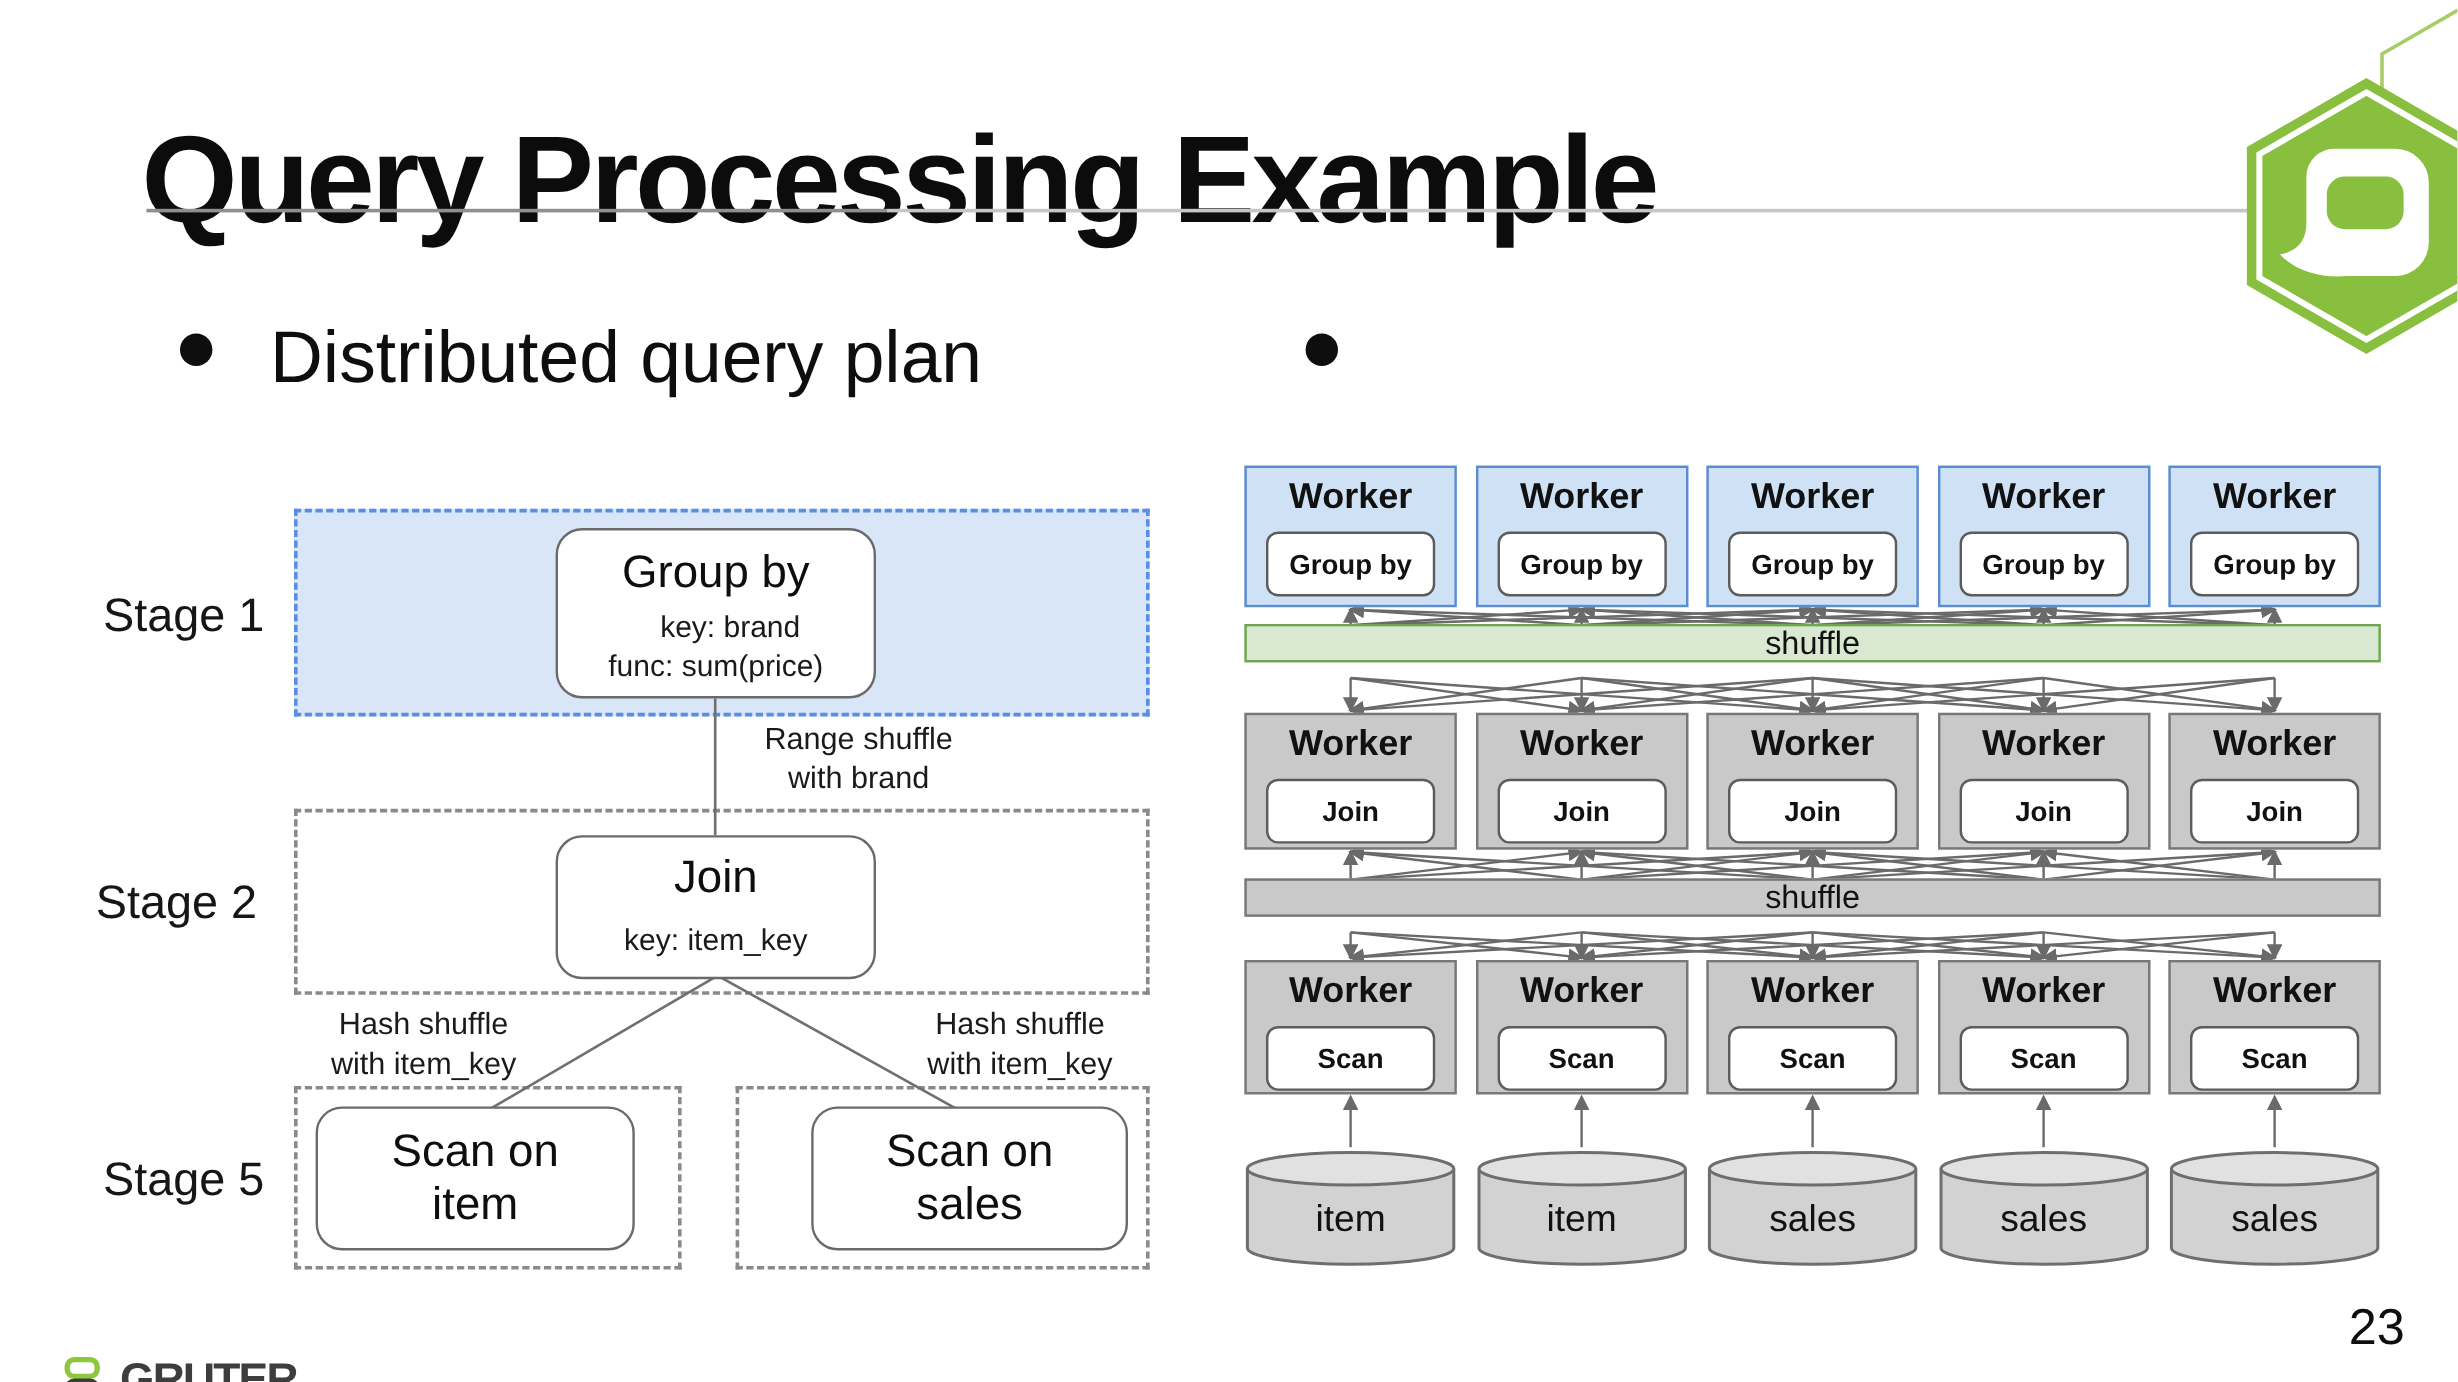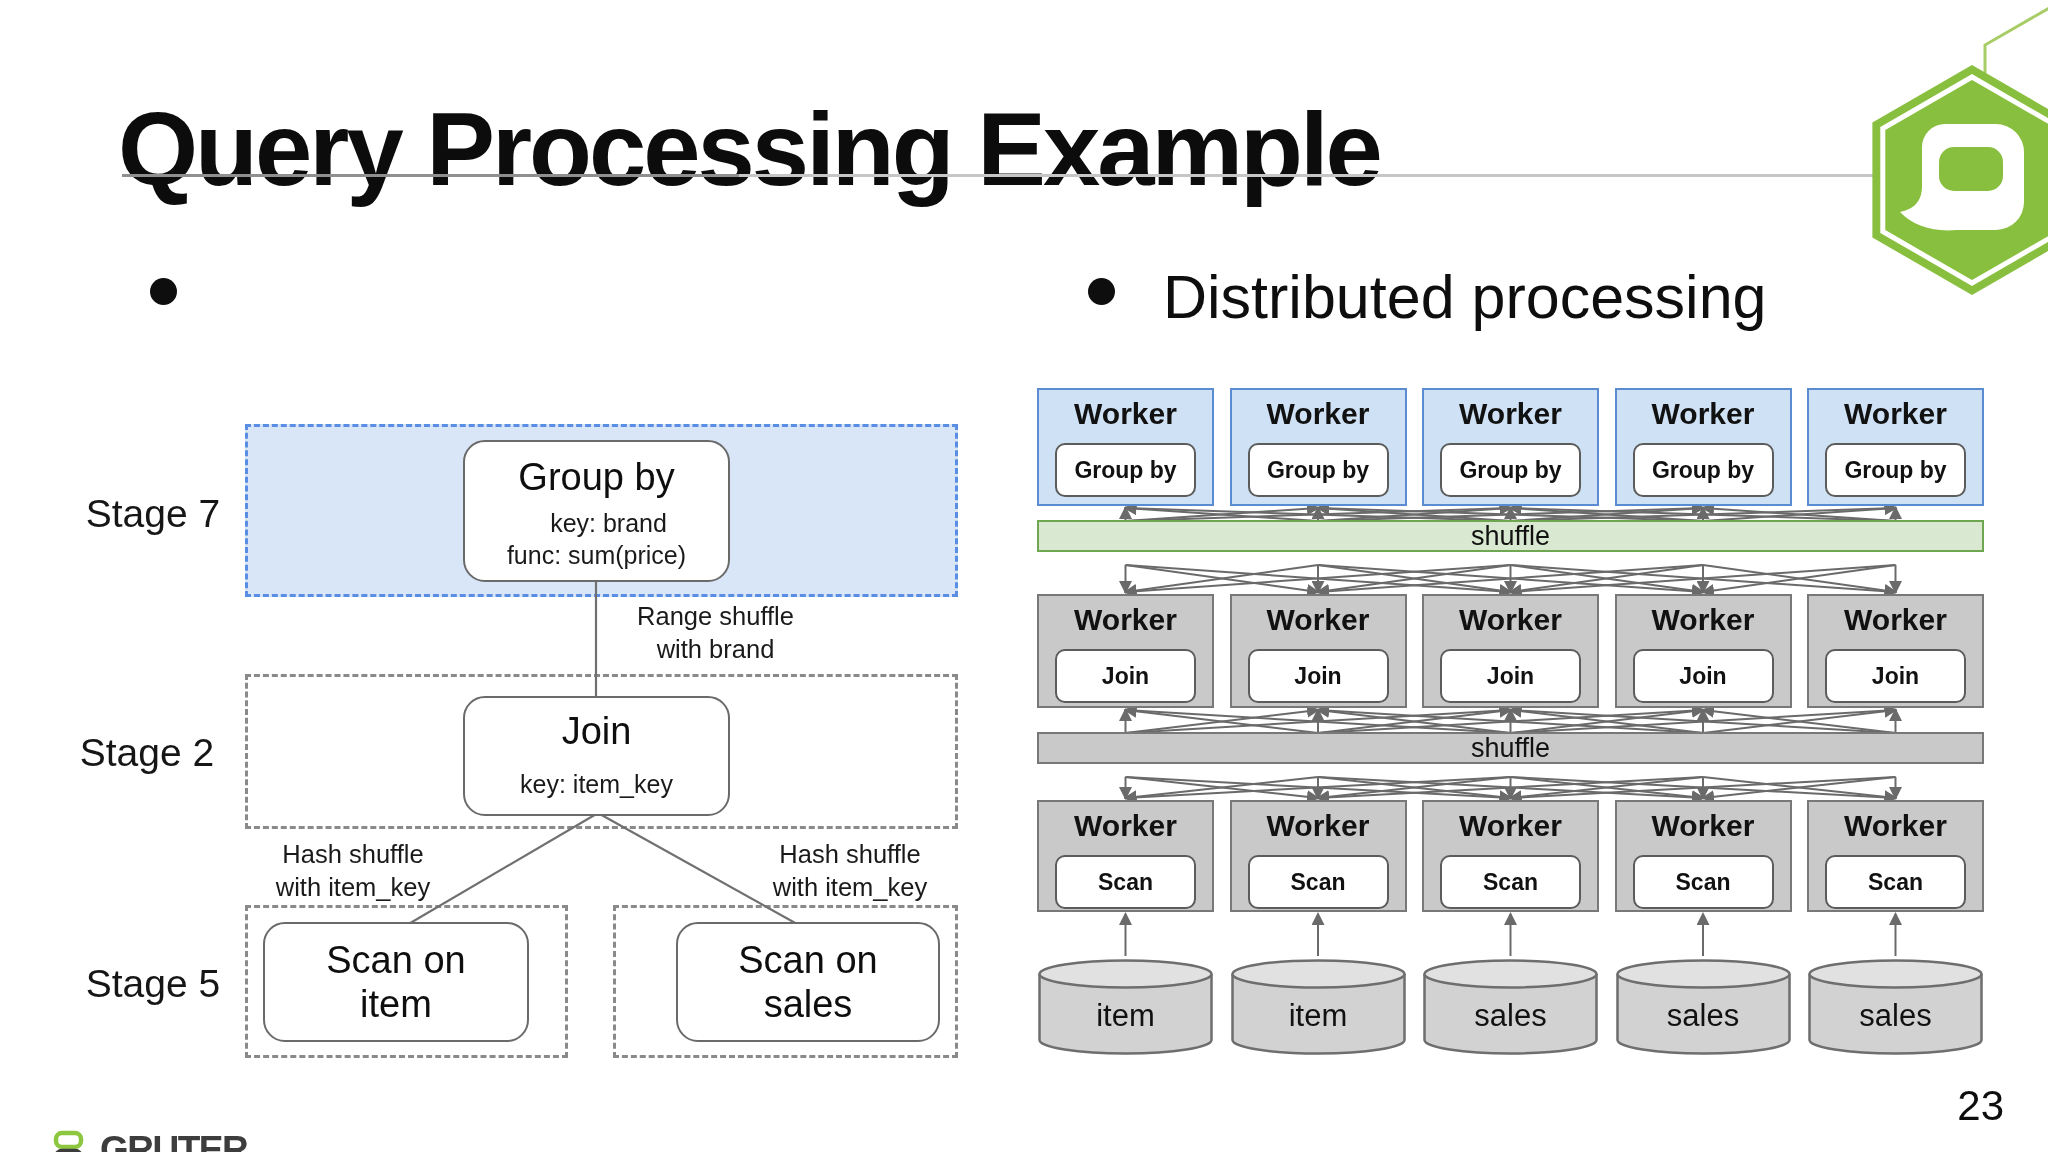--- a/index.html
+++ b/index.html
@@ -94,24 +94,24 @@
   <polygon points="144,65 243.6,122.5 243.6,237.5 144,295 44.4,237.5 44.4,122.5" fill="#88bf3e"></polygon>
 
   <polygon points="144,77 233.2,128.5 233.2,231.5 144,283 54.8,231.5 54.8,128.5" fill="none" stroke="#ffffff" stroke-width="5"></polygon>
 
   <path fill="#ffffff" d="M 117,124 H 168 A 28,28 0 0 1 196,152 V 202 A 28,28 0 0 1 168,230
            H 128 C 106,232 85,226 72,212 C 88,209 94,199 94,186 V 147 A 23,23 0 0 1 117,124 Z"></path>
   <rect x="111" y="147" width="64" height="44" rx="15" fill="#88bf3e"></rect>
 </svg>
 
 <div class="bullet b1">
+  <span class="dot"></span><span>Distributed query plan</span>
+</div>
+<div class="bullet b2">
   <span class="dot"></span>
-</div>
-<div class="bullet b2">
-  <span class="dot"></span><span>Distributed processing</span>
 </div>
 
 <svg id="flow" class="layer" width="2048" height="1152" viewBox="0 0 2048 1152">
   <defs>
     <marker id="ah" viewBox="0 0 10 10" refX="8.5" refY="5" markerWidth="6.5" markerHeight="6.5" orient="auto-start-reverse">
       <path d="M0,0 L10,5 L0,10 z" fill="#6a6a6a"></path>
     </marker>
   </defs>
 
   <line class="conn" x1="596" y1="582" x2="596" y2="696"></line>
@@ -198,21 +198,21 @@
     <line x1="1510.5" y1="956" x2="1510.5" y2="914" class="arr" marker-end="url(#ah)"></line>
     <line x1="1703" y1="956" x2="1703" y2="914" class="arr" marker-end="url(#ah)"></line>
     <line x1="1895.5" y1="956" x2="1895.5" y2="914" class="arr" marker-end="url(#ah)"></line>
   </svg>
 
 <div class="region blue" style="left:245px;top:424px;width:713px;height:173px;"></div>
 <div class="region gray" style="left:245px;top:674px;width:713px;height:155px;"></div>
 <div class="region gray" style="left:245px;top:905px;width:323px;height:153px;"></div>
 <div class="region gray" style="left:613px;top:905px;width:345px;height:153px;"></div>
 
-<div class="stage-label" style="left:78px;top:492px;">Stage 7</div>
+<div class="stage-label" style="left:78px;top:492px;">Stage 1</div>
 <div class="stage-label" style="left:72px;top:731px;">Stage 2</div>
 <div class="stage-label" style="left:78px;top:962px;">Stage 5</div>
 
 <div class="plan-node" style="left:463px;top:440px;width:267px;height:142px;padding-top:14px;">
   <div class="node-title">Group by</div>
   <div class="node-line" style="margin-top:8px;margin-left:24px;">key: brand</div>
   <div class="node-line">func: sum(price)</div>
 </div>
 
 <div class="edge-label pre" style="left:608px;top:600px;width:215px;">Range shuffle

